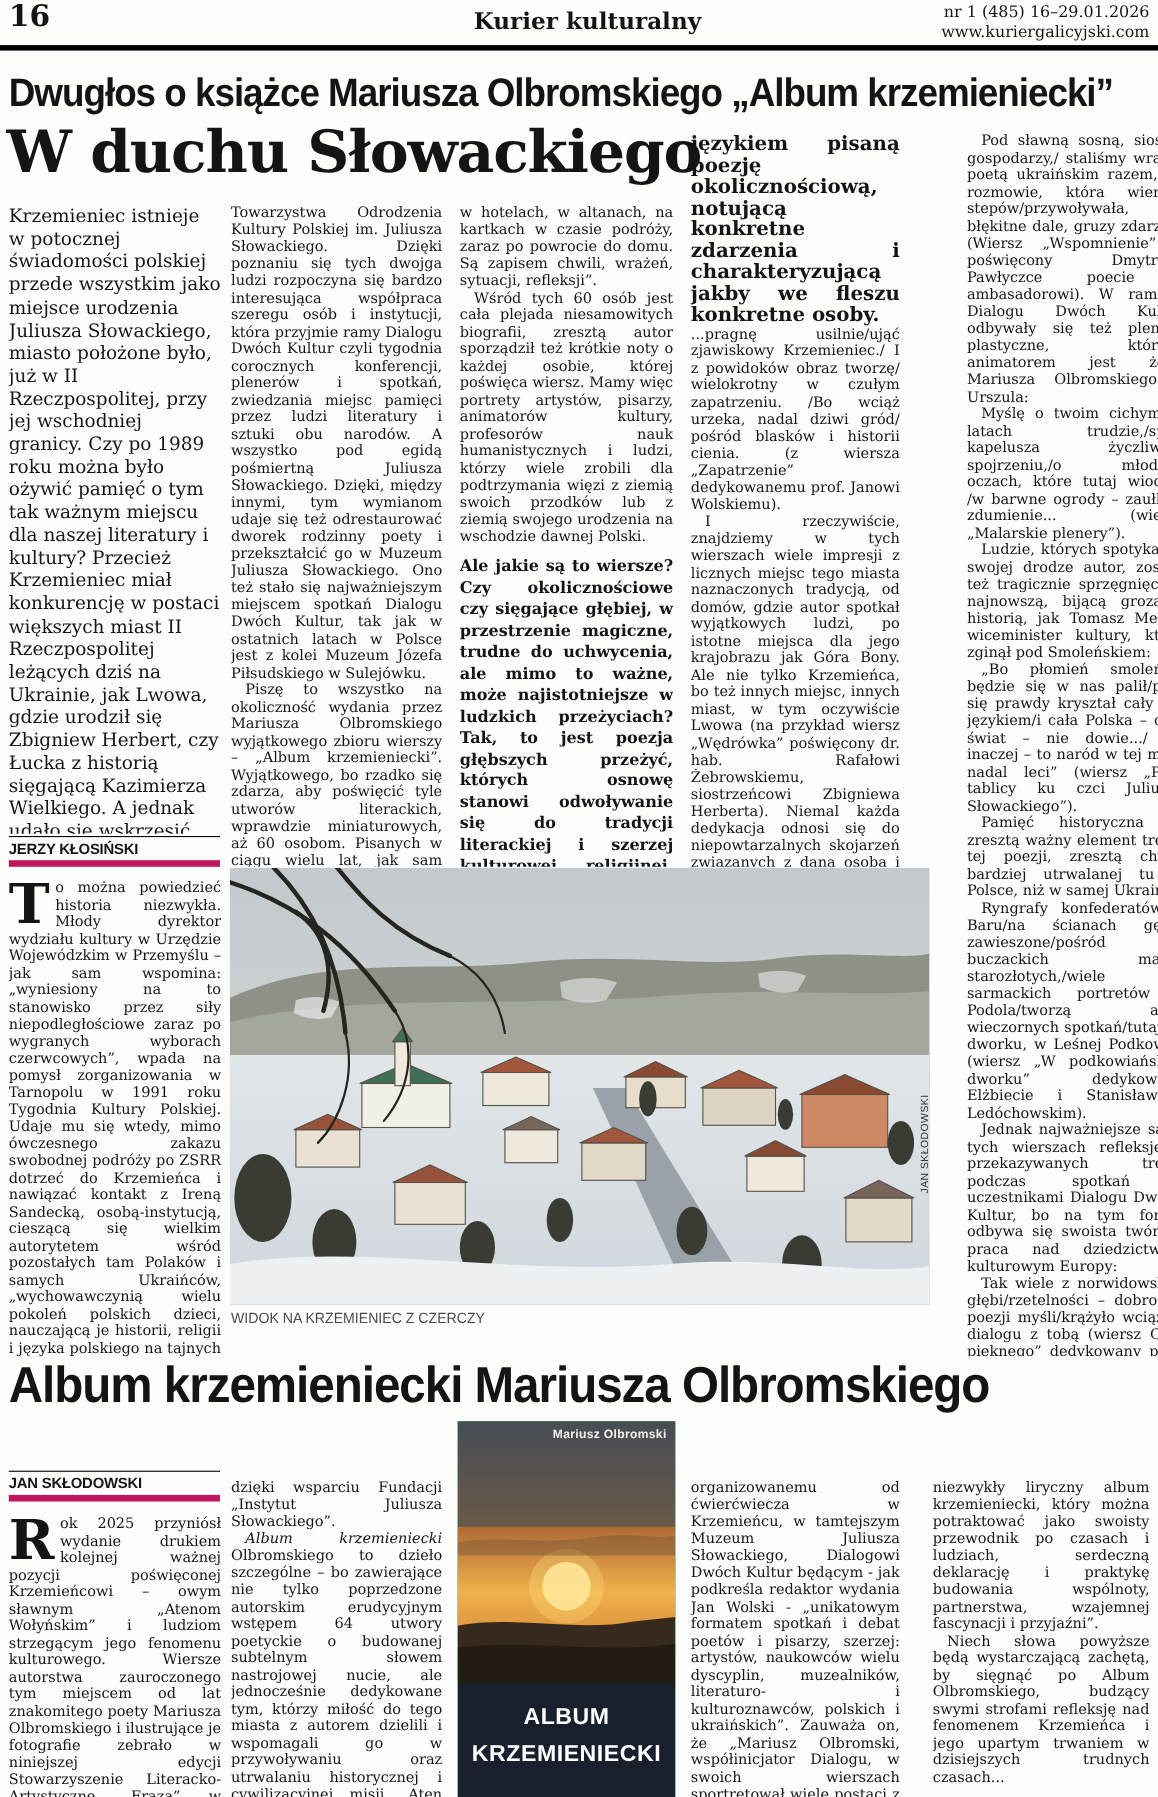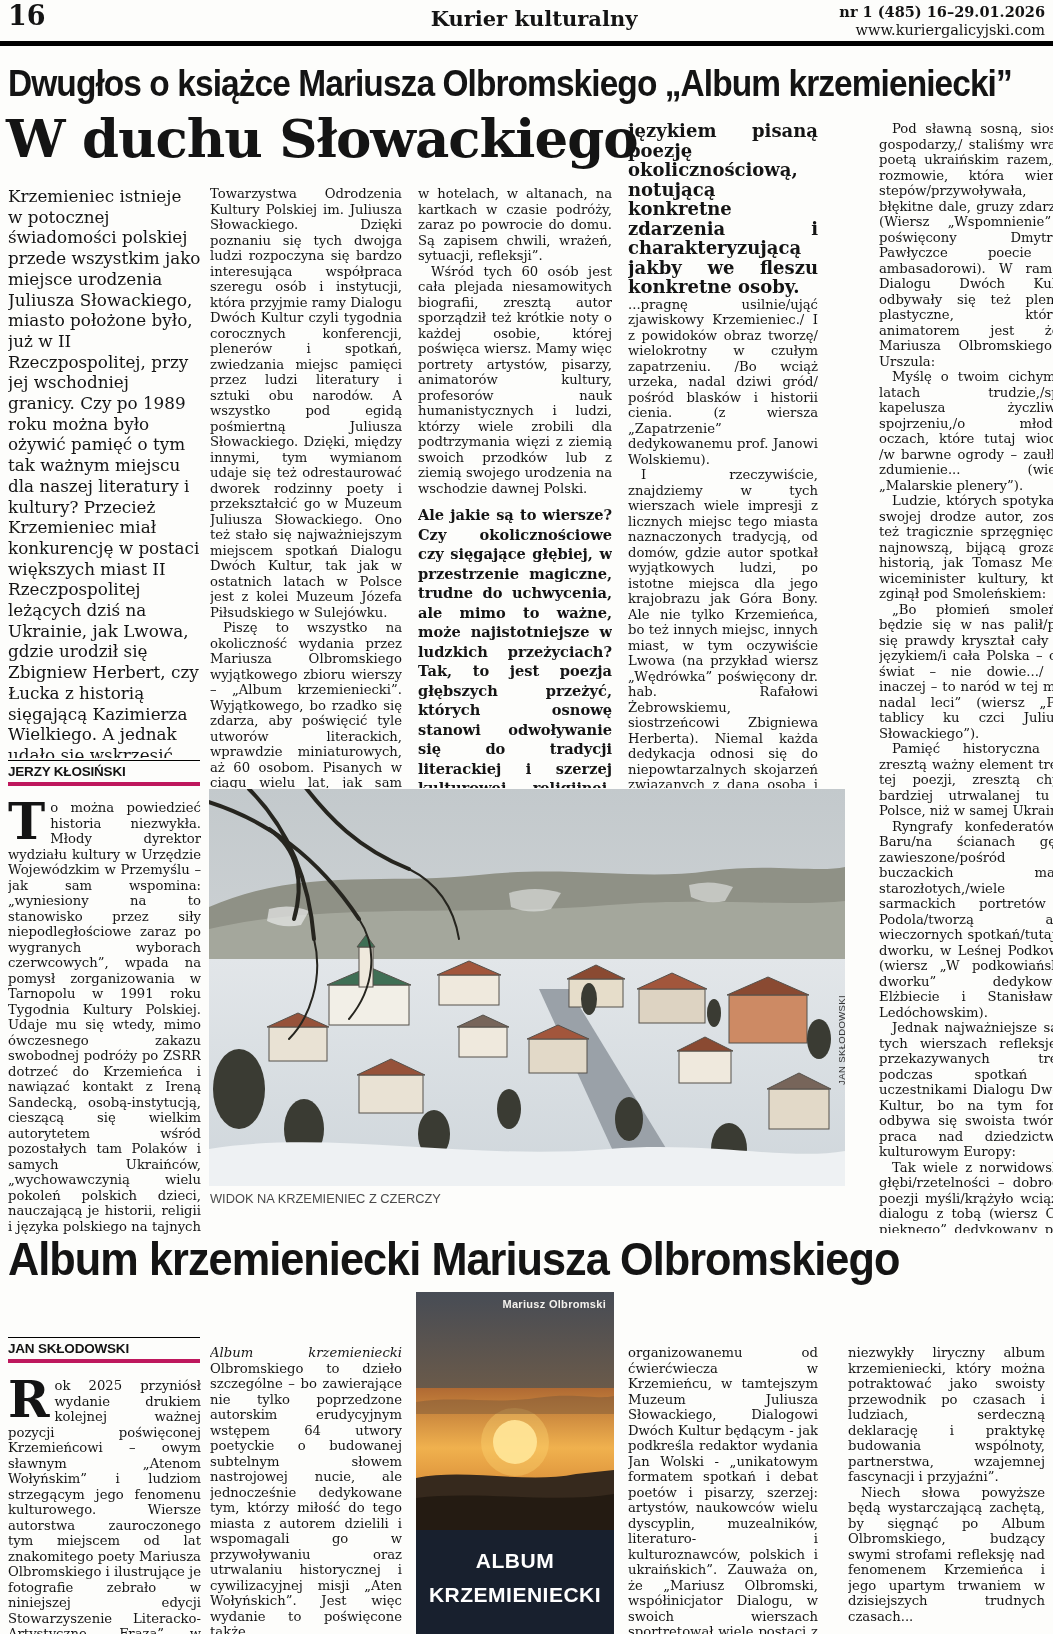--- a/index.html
+++ b/index.html
@@ -2,38 +2,38 @@
 <html lang="pl"><head>
 <meta charset="utf-8">
 <style>
   html,body{margin:0;padding:0;background:#e9e9e9;}
   #page{position:relative;width:1053px;height:1634px;background:#fdfdfb;overflow:hidden;
         font-family:"DejaVu Serif",serif;color:#141414;margin:0 auto;}
   
   .hdr-pagenum{position:absolute;left:8px;top:2px;font:bold 27px/1 "DejaVu Serif",serif;}
   .hdr-title{position:absolute;left:0;right:0;top:8px;text-align:center;font:bold 21px/1 "DejaVu Serif",serif;margin-left:15px;}
   .hdr-right{position:absolute;right:8px;top:2px;text-align:right;font:14.5px/19px "DejaVu Serif",serif;}
-  .hdr-right .b{font-weight:bold;}
+  .hdr-right .b{font-weight:normal;}
   .hdr-rule{position:absolute;left:0;right:0;top:41px;height:5px;background:#000;}
   
   .kicker{position:absolute;left:8px;top:66px;font:bold 36px/1 "Liberation Sans",sans-serif;
           letter-spacing:-1px;transform:scaleX(.93);transform-origin:left;white-space:nowrap;}
   .a1-title{position:absolute;left:6px;top:112px;font:bold 53px/1 "DejaVu Serif",serif;
             letter-spacing:-1px;white-space:nowrap;}
   .a2-title{position:absolute;left:8px;top:1236px;font:bold 46px/1 "Liberation Sans",sans-serif;
             letter-spacing:-1px;transform:scaleX(.94);transform-origin:left;white-space:nowrap;}
   
   .body-col{position:absolute;text-align:justify;font:13.2px/15.5px "DejaVu Serif",serif;overflow:hidden;}
   .body-col p{margin:0;}
   .body-col p + p{text-indent:13px;}
   .indent-first p:first-child{text-indent:13px;}
   .lede{font:16.8px/20.7px "DejaVu Serif",serif;text-align:left;}
   .bold-para{font-weight:bold;font-size:14.6px;line-height:19.5px;margin-top:9px !important;}
   .bold-start{font-weight:bold;font-size:18px;line-height:19.5px;}
-  .byline{position:absolute;border-top:1px solid #000;border-bottom:4px solid #be185d;
+  .byline{position:absolute;border-top:1px solid #000;border-bottom:6px solid #be185d;
           font:bold 13.5px/1 "Liberation Sans",sans-serif;letter-spacing:-.2px;
           padding:4px 0 3px;width:192px;}
   .dropcap{float:left;font:bold 50px/40px "DejaVu Serif",serif;padding:2px 5px 0 0;}
   .ital{font-style:italic;}
   
   .photo1{position:absolute;left:209px;top:789px;width:636px;height:397px;overflow:hidden;background:#cfd3d6;}
   .photo-credit{position:absolute;left:836px;top:1085px;font:9.5px "Liberation Sans",sans-serif;
                 color:#333;transform:rotate(-90deg);transform-origin:left top;white-space:nowrap;letter-spacing:.4px;}
   .caption{position:absolute;left:210px;top:1191px;font:13.5px "Liberation Sans",sans-serif;
            color:#4a4a4a;transform:scaleX(.95);transform-origin:left;white-space:nowrap;}
@@ -181,20 +181,21 @@
   <div class="caption">WIDOK NA KRZEMIENIEC Z CZERCZY</div>
 
   <div class="a2-title">Album krzemieniecki Mariusza Olbromskiego</div>
 
   <div class="byline" style="left:8px;top:1337px;">JAN SKŁODOWSKI</div>
   <div class="body-col" style="left:8px;top:1378px;width:193px;height:256px;">
     <p><span class="dropcap">R</span><span>ok 2025 przyniósł wydanie drukiem kolejnej ważnej pozycji poświęconej Krzemieńcowi – owym sławnym „Atenom Wołyńskim” i ludziom strzegącym jego fenomenu kulturowego. Wiersze autorstwa zauroczonego tym miejscem od lat znakomitego poety Mariusza Olbromskiego i ilustrujące je fotografie zebrało w niniejszej edycji Stowarzyszenie Literacko-Artystyczne „Fraza” w Rzeszowie i udostępniło czytelnikom</span></p>
   </div>
 
   <div class="body-col" style="left:210px;top:1345px;width:192px;height:289px;">
+    <p>dzięki wsparciu Fundacji „Instytut Juliusza Słowackiego”.</p>
     <p><span class="ital">Album krzemieniecki</span><span> Olbromskiego to dzieło szczególne – bo zawierające nie tylko poprzedzone autorskim erudycyjnym wstępem 64 utwory poetyckie o budowanej subtelnym słowem nastrojowej nucie, ale jednocześnie dedykowane tym, którzy miłość do tego miasta z autorem dzielili i wspomagali go w przywoływaniu oraz utrwalaniu historycznej i cywilizacyjnej misji „Aten Wołyńskich”. Jest więc wydanie to poświęcone także</span></p>
   </div>
 
   <div class="cover">
     <svg width="198" height="342" viewBox="0 0 198 342" preserveAspectRatio="none">
       <defs>
         <linearGradient id="cvt" x1="0" y1="0" x2="0" y2="1">
           <stop offset="0" stop-color="#474c55"></stop>
             <stop offset="1" stop-color="#6a5a4a"></stop>
         </linearGradient>

